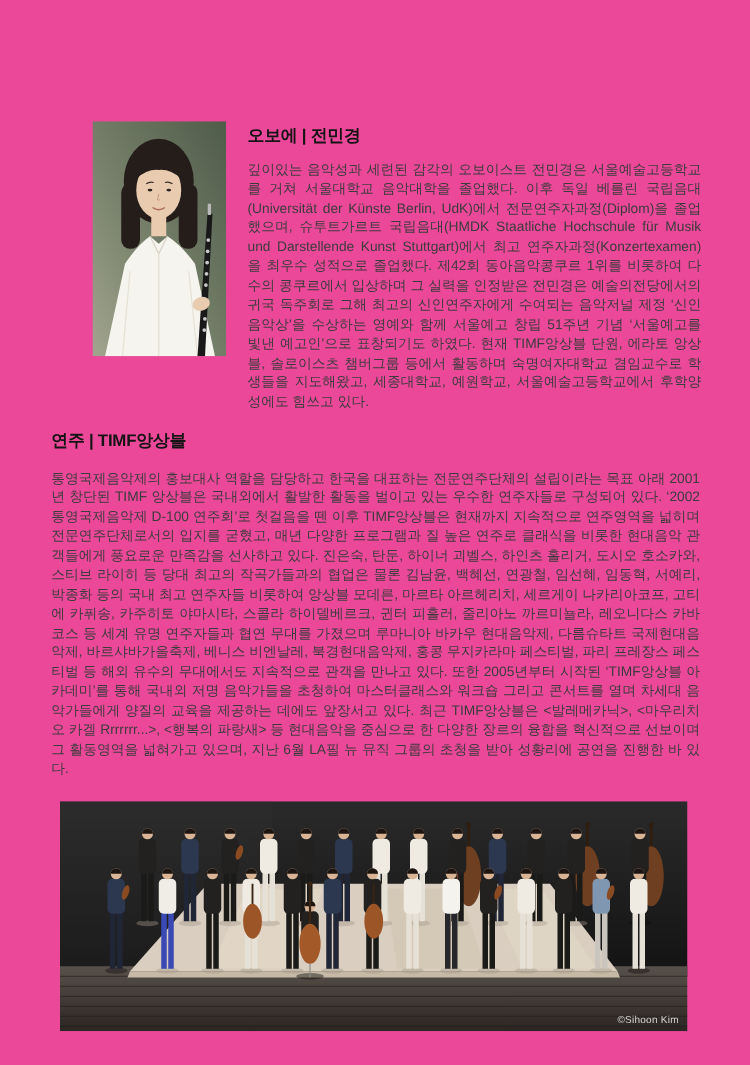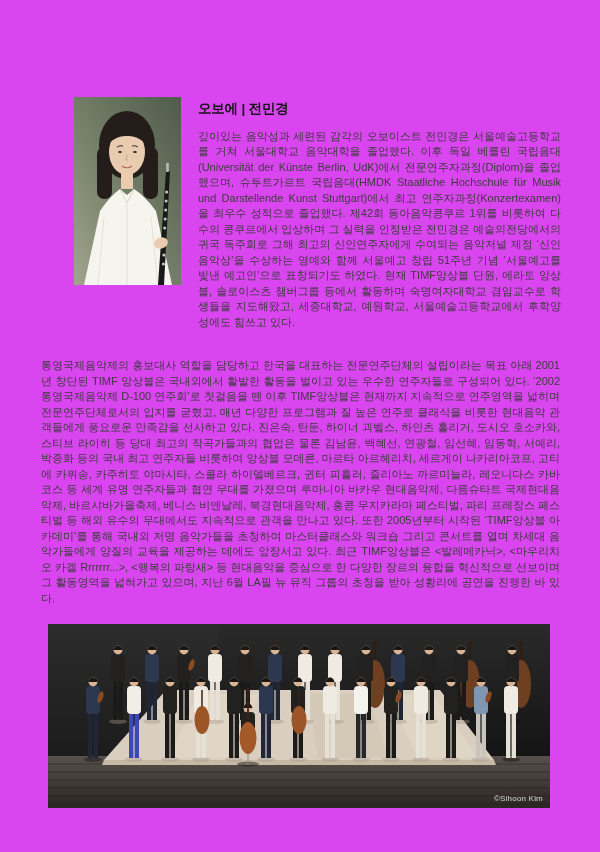--- a/index.html
+++ b/index.html
@@ -1,34 +1,34 @@
 <!DOCTYPE html>
 <html style="--heading: #141414; --body: #3c3c3c;"><head>
 <meta charset="utf-8">
 <style>
   html,body{margin:0;padding:0;background:#ffffff;}
   .page{
-    position:relative;width:600px;height:852px;background:#d946ef;
+    position:relative;width:600px;height:852px;background:#ec4899;
     font-family:"Liberation Sans","DejaVu Sans",sans-serif;
     overflow:hidden;
   }
   .portrait{position:absolute;left:74px;top:97px;width:107px;height:188px;}
   .portrait svg{display:block;width:100%;height:100%;}
   .artist-text{position:absolute;left:198px;top:100px;width:363px;}
   .ensemble-text{position:absolute;left:41px;top:344px;width:519px;}
   .h-ko,.h-en{
     font-size:13.5px;font-weight:bold;color:var(--heading,#141414);
     line-height:17.5px;letter-spacing:-0.2px;
   }
   .bio{
     margin-top:11px;font-size:11px;line-height:15.5px;
     color:var(--body,#3c3c3c);text-align:justify;
   }
   .ensemble-text .bio{margin-top:14px;}
-  .group-photo{position:absolute;left:48px;top:624px;width:502px;height:184px;}
+  .group-photo{position:absolute;left:48px;top:641px;width:502px;height:184px;}
   .group-photo svg{display:block;width:100%;height:100%;}
   .credit{
     position:absolute;right:7px;bottom:5px;font-size:8px;
     color:rgba(255,255,255,0.78);letter-spacing:0.2px;
   }
 </style>
 </head>
 <body>
 
 <div class="page">
@@ -71,20 +71,21 @@
   <ellipse cx="87" cy="146" rx="7" ry="5.5" fill="#e9cbb0" transform="rotate(-18 87 146)"></ellipse>
       </svg>
   </div>
 
   <div class="artist-text">
     <div class="h-ko">오보에 | 전민경</div>
     <div class="bio">깊이있는 음악성과 세련된 감각의 오보이스트 전민경은 서울예술고등학교를 거쳐 서울대학교 음악대학을 졸업했다. 이후 독일 베를린 국립음대(Universität der Künste Berlin, UdK)에서 전문연주자과정(Diplom)을 졸업했으며, 슈투트가르트 국립음대(HMDK Staatliche Hochschule für Musik und Darstellende Kunst Stuttgart)에서 최고 연주자과정(Konzertexamen)을 최우수 성적으로 졸업했다. 제42회 동아음악콩쿠르 1위를 비롯하여 다수의 콩쿠르에서 입상하며 그 실력을 인정받은 전민경은 예술의전당에서의 귀국 독주회로 그해 최고의 신인연주자에게 수여되는 음악저널 제정 ‘신인음악상’을 수상하는 영예와 함께 서울예고 창립 51주년 기념 ‘서울예고를 빛낸 예고인’으로 표창되기도 하였다. 현재 TIMF앙상블 단원, 에라토 앙상블, 솔로이스츠 챔버그룹 등에서 활동하며 숙명여자대학교 겸임교수로 학생들을 지도해왔고, 세종대학교, 예원학교, 서울예술고등학교에서 후학양성에도 힘쓰고 있다.</div>
   </div>
 
   <div class="ensemble-text">
+    <div class="h-ko">연주 | TIMF앙상블</div>
     <div class="bio">통영국제음악제의 홍보대사 역할을 담당하고 한국을 대표하는 전문연주단체의 설립이라는 목표 아래 2001년 창단된 TIMF 앙상블은 국내외에서 활발한 활동을 벌이고 있는 우수한 연주자들로 구성되어 있다. ‘2002 통영국제음악제 D-100 연주회’로 첫걸음을 뗀 이후 TIMF앙상블은 현재까지 지속적으로 연주영역을 넓히며 전문연주단체로서의 입지를 굳혔고, 매년 다양한 프로그램과 질 높은 연주로 클래식을 비롯한 현대음악 관객들에게 풍요로운 만족감을 선사하고 있다. 진은숙, 탄둔, 하이너 괴벨스, 하인츠 홀리거, 도시오 호소카와, 스티브 라이히 등 당대 최고의 작곡가들과의 협업은 물론 김남윤, 백혜선, 연광철, 임선혜, 임동혁, 서예리, 박종화 등의 국내 최고 연주자들 비롯하여 앙상블 모데른, 마르타 아르헤리치, 세르게이 나카리아코프, 고티에 카퓌송, 카주히토 야마시타, 스콜라 하이델베르크, 귄터 피흘러, 줄리아노 까르미뇰라, 레오니다스 카바코스 등 세계 유명 연주자들과 협연 무대를 가졌으며 루마니아 바카우 현대음악제, 다름슈타트 국제현대음악제, 바르샤바가을축제, 베니스 비엔날레, 북경현대음악제, 홍콩 무지카라마 페스티벌, 파리 프레장스 페스티벌 등 해외 유수의 무대에서도 지속적으로 관객을 만나고 있다. 또한 2005년부터 시작된 ‘TIMF앙상블 아카데미’를 통해 국내외 저명 음악가들을 초청하여 마스터클래스와 워크숍 그리고 콘서트를 열며 차세대 음악가들에게 양질의 교육을 제공하는 데에도 앞장서고 있다. 최근 TIMF앙상블은 &lt;발레메카닉&gt;, &lt;마우리치오 카겔 Rrrrrrr...&gt;, &lt;행복의 파랑새&gt; 등 현대음악을 중심으로 한 다양한 장르의 융합을 혁신적으로 선보이며 그 활동영역을 넓혀가고 있으며, 지난 6월 LA필 뉴 뮤직 그룹의 초청을 받아 성황리에 공연을 진행한 바 있다.</div>
   </div>
 
   <div class="group-photo">
     <svg viewBox="0 0 502 184" preserveAspectRatio="none">
   <defs>
     <linearGradient id="wg" x1="0" y1="0" x2="0" y2="1">
       <stop offset="0" stop-color="#2a2a2a"></stop>
             <stop offset="1" stop-color="#131313"></stop>
     </linearGradient>

